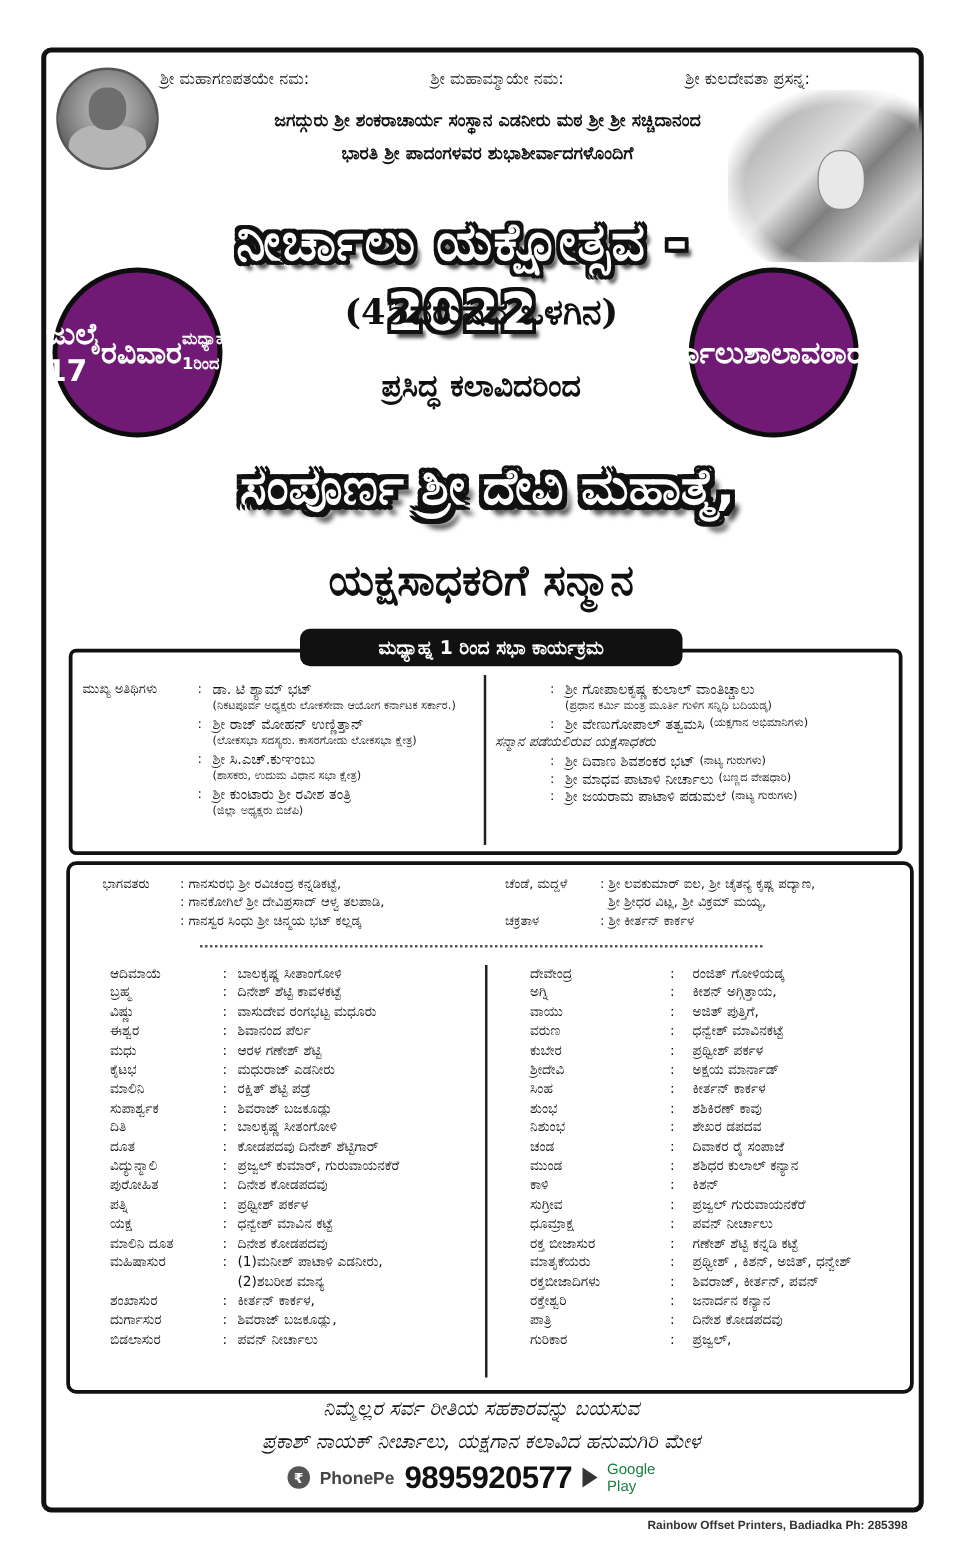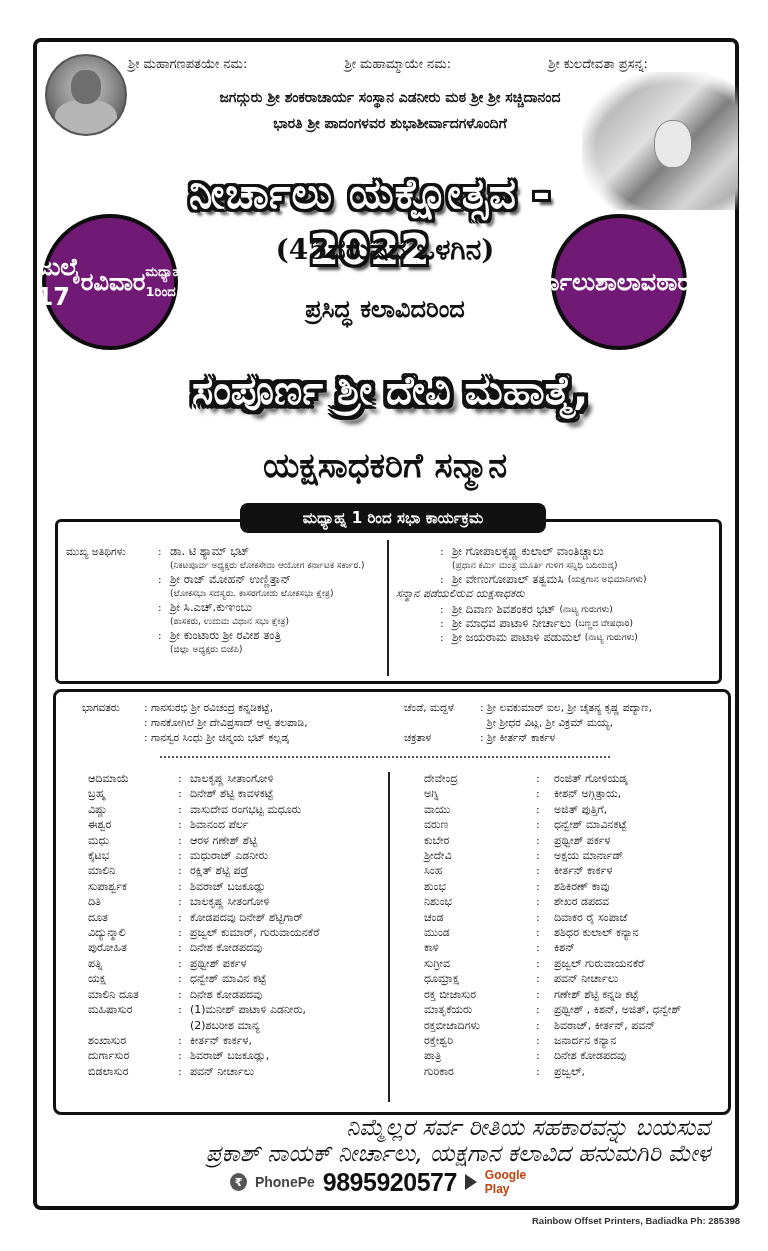--- a/index.html
+++ b/index.html
@@ -82,30 +82,30 @@
   .cast { font-size: 11px; line-height: 15.4px; }
   .cast .row { display: flex; }
   .cast .role { width: 90px; flex: none; }
   .cast .colon { width: 12px; flex: none; }
   .cast-left { left: 88px; top: 771px; width: 296px; }
   .cast-right { left: 424px; top: 771px; width: 300px; }
   .cast-right .role { width: 112px; }
   .cast-right .colon { width: 18px; }
 
   
-  .appeal { left: 60px; top: 1114px; width: 650px; font-size: 23px; line-height: 26px; font-style: italic; text-align: right; }
+  .appeal { left: 60px; top: 1114px; width: 650px; font-size: 16px; line-height: 26px; font-style: italic; }
   .contact { left: 230px; top: 1166px; width: 320px; height: 32px; display: flex; align-items: center; gap: 8px; }
   .phonepe-icon { width: 18px; height: 18px; border-radius: 50%; background: #555; color: #fff; font-size: 11px;
                   font-weight: bold; display: flex; align-items: center; justify-content: center; }
   .phonepe-label { font-family: "Liberation Sans", sans-serif; font-size: 14px; color: #444; font-weight: bold; }
   .phone { font-family: "Liberation Sans", sans-serif; font-size: 25px; font-weight: bold; color: #111; letter-spacing: -0.5px; }
   .play-icon { width: 0; height: 0; border-top: 8px solid transparent; border-bottom: 8px solid transparent;
                border-left: 12px solid #333; }
-  .gplay-label { font-family: "Liberation Sans", sans-serif; font-size: 12px; color: #c2410c; font-weight: bold; }
-  .printer { left: 470px; top: 1215px; width: 270px; text-align: right; font-family: "Liberation Sans", sans-serif;
+  .gplay-label { font-family: "Liberation Sans", sans-serif; font-size: 12px; color: #15803d; }
+  .printer { left: 456px; top: 1215px; width: 270px; text-align: right; font-family: "Liberation Sans", sans-serif;
              font-size: 9.5px; font-weight: bold; color: #333; }
 </style>
 </head>
 <body>
 
 <div class="frame"></div>
 
 <div class="abs portrait">
   <div class="body"></div>
   <div class="face"></div>

